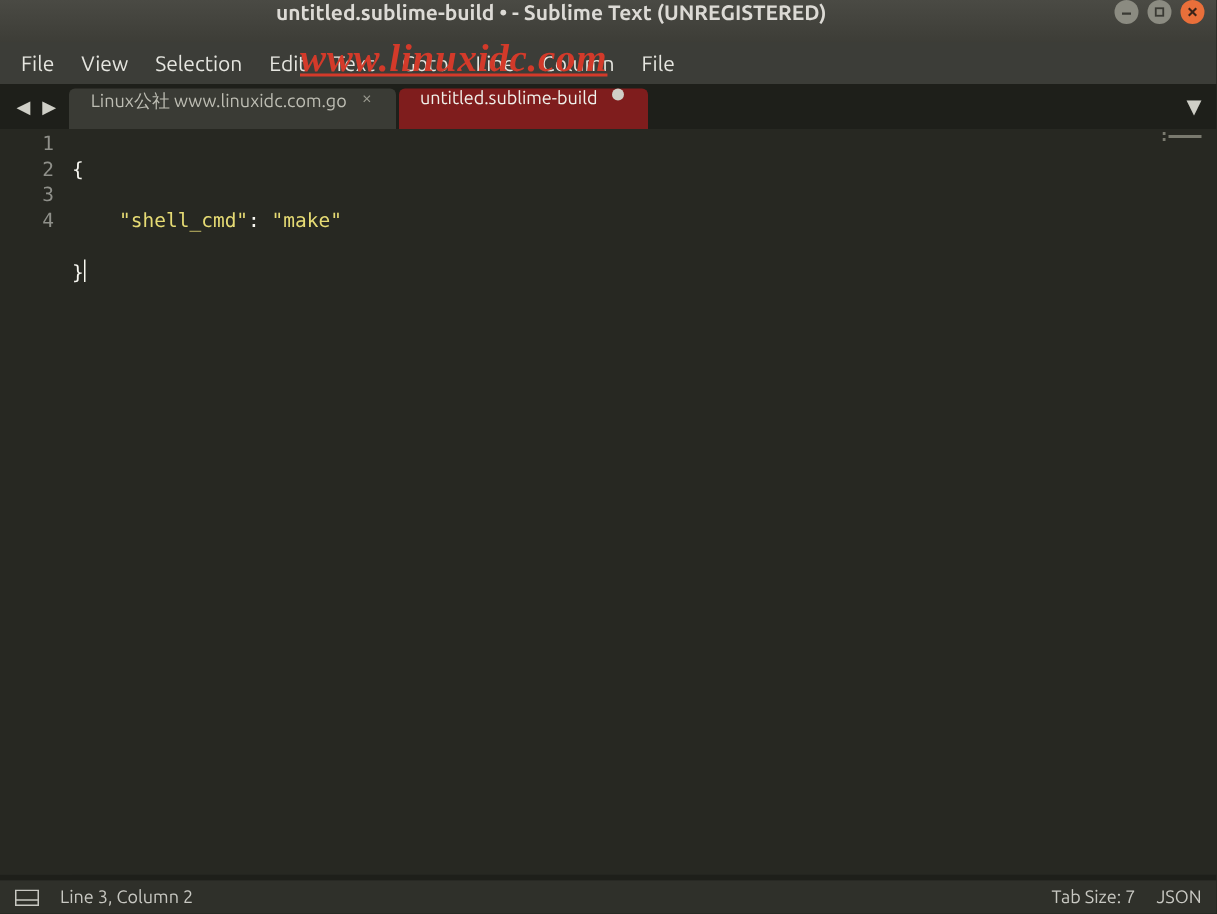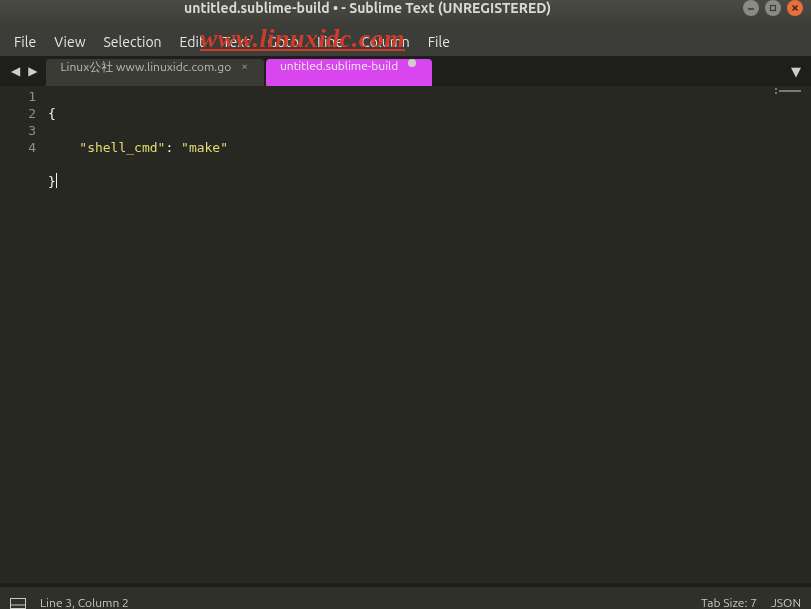--- a/index.html
+++ b/index.html
@@ -75,21 +75,21 @@
       padding: 0 16px 0 14px;
       display: flex; gap: 10px;
       background: #3a3b35;
       color: #bdbdb3;
       font-size: 12px;
       border-radius: 4px 4px 0 0;
       margin-right: 2px;
       cursor: pointer;
     }
     .tab.active {
-      background: #d946ef;
+      background: #7f1d1d;
       color: #f0f0ea;
     }
     .tab-close { font-size: 12px; color: #9a9a90; cursor: pointer; }
     .tab-dirty { width: 8px; height: 8px; border-radius: 50%; background: #cfcfc7; display: inline-block; }
     .tabbar-chevron { margin-left: auto; padding: 0 10px; color: #cfcfc7; font-size: 13px; cursor: pointer; align-self: center; }
     .editor-area {
       display: flex;
       height: calc(100% - 28px - 28px - 30px - 22px - 4px);
       background: #272822;
       position: relative;
@@ -128,21 +128,21 @@
       position: absolute;
       top: 2px; right: 6px;
       width: 30px; height: 8px;
     }
     .minimap svg { display: block; }
     .statusbar-border { height: 4px; background: #1e1f1a; }
     .statusbar {
       height: 22px;
       background: #2f302a;
       display: flex;
-      align-items: flex-end;
+      align-items: center;
       padding: 0 10px;
       color: #c8c8c2;
       font-size: 12px;
       gap: 14px;
     }
     .status-icon { width: 16px; height: 12px; display: inline-flex; align-items: center; justify-content: center; }
     .status-spacer { flex: 1; }
   </style>
 </head>
 <body>

